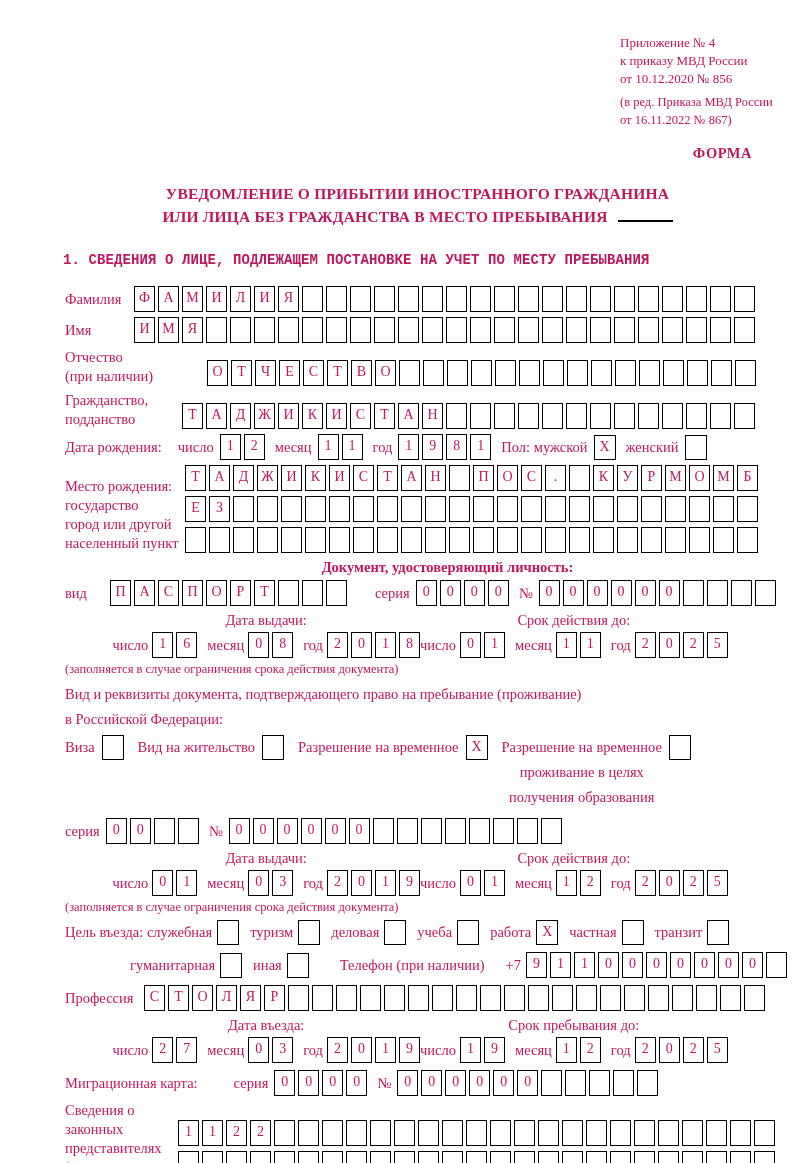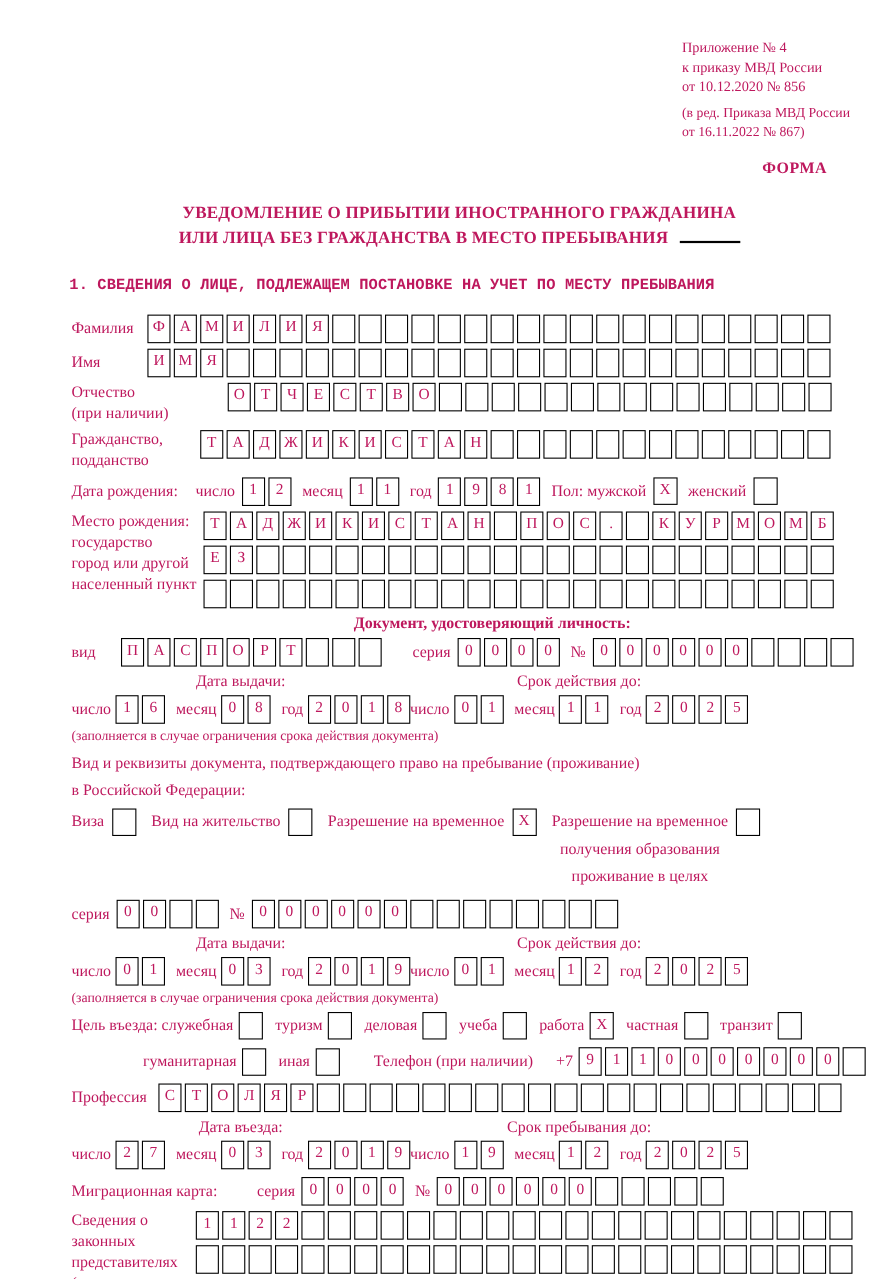--- a/index.html
+++ b/index.html
@@ -13,35 +13,35 @@
   .annex{width:210px;margin-left:555px;font-size:13px;line-height:18px;}
   .annex .small{font-size:12.5px;}
   .annex .gap{margin-top:5px;}
   .form-word{text-align:right;padding-right:38px;margin-top:16px;font-weight:bold;font-size:14.5px;letter-spacing:.5px;}
   
   .title{text-align:center;margin-top:20px;font-weight:bold;font-size:15.5px;line-height:23px;letter-spacing:.2px;margin-left:-20px;}
   .blank-line{display:inline-block;width:55px;border-bottom:2px solid #000;height:14px;margin-left:10px;}
   .sec1{margin-top:24px;font-weight:bold;font-size:14px;letter-spacing:.1px;margin-left:-2px;font-family:Liberation Mono, monospace;}
   
   .fields{margin-top:18px;}
-  .row{display:flex;align-items:flex-start;margin-bottom:5px;}
+  .row{display:flex;align-items:flex-end;margin-bottom:5px;}
   .lbl{font-size:14.5px;line-height:26px;flex:0 0 auto;}
   .lbl2{font-size:14.5px;line-height:19px;flex:0 0 auto;}
   .cells{display:flex;gap:3px;flex:0 0 auto;}
   .cell{flex:0 0 21px;width:21px;height:26px;border:1.5px solid #000;box-sizing:border-box;
         text-align:center;font-size:14px;line-height:22px;}
   .chk{display:inline-block;width:22px;height:25px;border:1.5px solid #000;box-sizing:border-box;
        text-align:center;font-size:14px;line-height:21px;vertical-align:middle;flex:0 0 auto;}
   .w69{width:69px;} .w79{width:79px;} .w117{width:117px;} .w142{width:142px;} .w120{width:120px;} .w113{width:113px;}
   .stack{display:flex;flex-direction:column;gap:5px;}
   .inline-lbl{font-size:14.5px;line-height:26px;margin:0 6px 0 10px;flex:0 0 auto;}
   .inline-lbl.first{margin-left:0;}
   .center-head{font-weight:bold;text-align:center;font-size:14.5px;margin:6px 0 4px 40px;}
   
-  .dates{display:flex;justify-content:flex-start;width:710px;margin-top:2px;}
+  .dates{display:flex;justify-content:center;width:710px;margin-top:2px;}
   .dblock{display:flex;flex-direction:column;}
   .dhead{font-size:14.5px;text-align:center;line-height:19px;}
   .dline{display:flex;align-items:center;margin-top:2px;}
   .dline .t{font-size:14.5px;margin-right:4px;}
   .dline .t.mid{margin-left:10px;}
   .note{width:710px;text-align:left;font-size:12.5px;line-height:17px;margin-top:3px;margin-bottom:4px;}
   .para{font-size:14.5px;line-height:25px;}
   .permits{display:flex;align-items:flex-start;margin-top:3px;margin-bottom:8px;}
   .permits .pl{font-size:14.5px;line-height:25px;text-align:center;}
   .permits .chk{margin-left:7px;margin-right:14px;}
@@ -411,22 +411,22 @@
       <div class="pl">Виза</div>
       <span class="chk"></span>
       <div class="pl">Вид на жительство</div>
       <span class="chk"></span>
       <div class="pl">
         <div>Разрешение на временное</div>
       </div>
       <span class="chk">X</span>
       <div class="pl">
         <div>Разрешение на временное</div>
+        <div>проживание в целях</div>
         <div>получения образования</div>
-        <div>проживание в целях</div>
       </div>
       <span class="chk"></span>
     </div>
 
     <div class="row">
       <div class="inline-lbl first">серия</div>
       <div class="cells">
           <span class="cell">0</span>
           <span class="cell">0</span>
           <span class="cell"></span>

